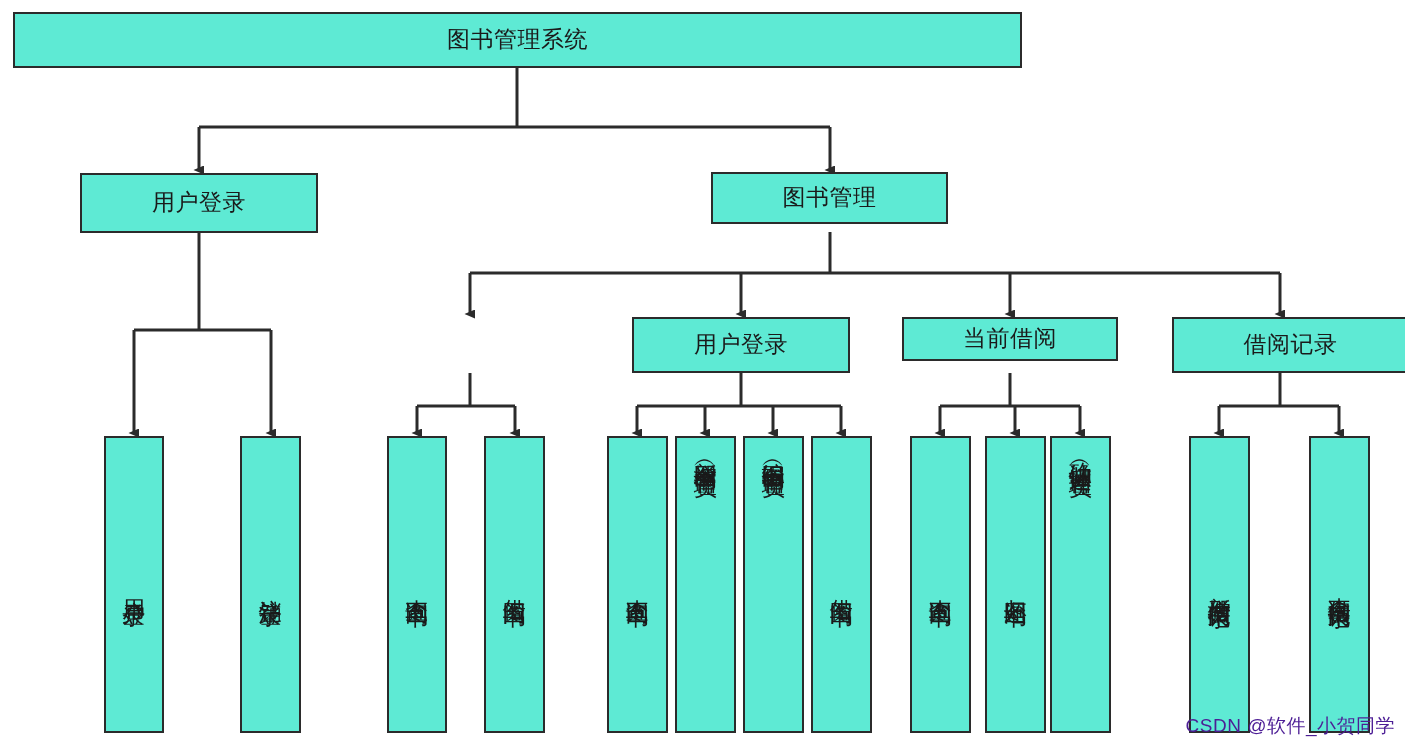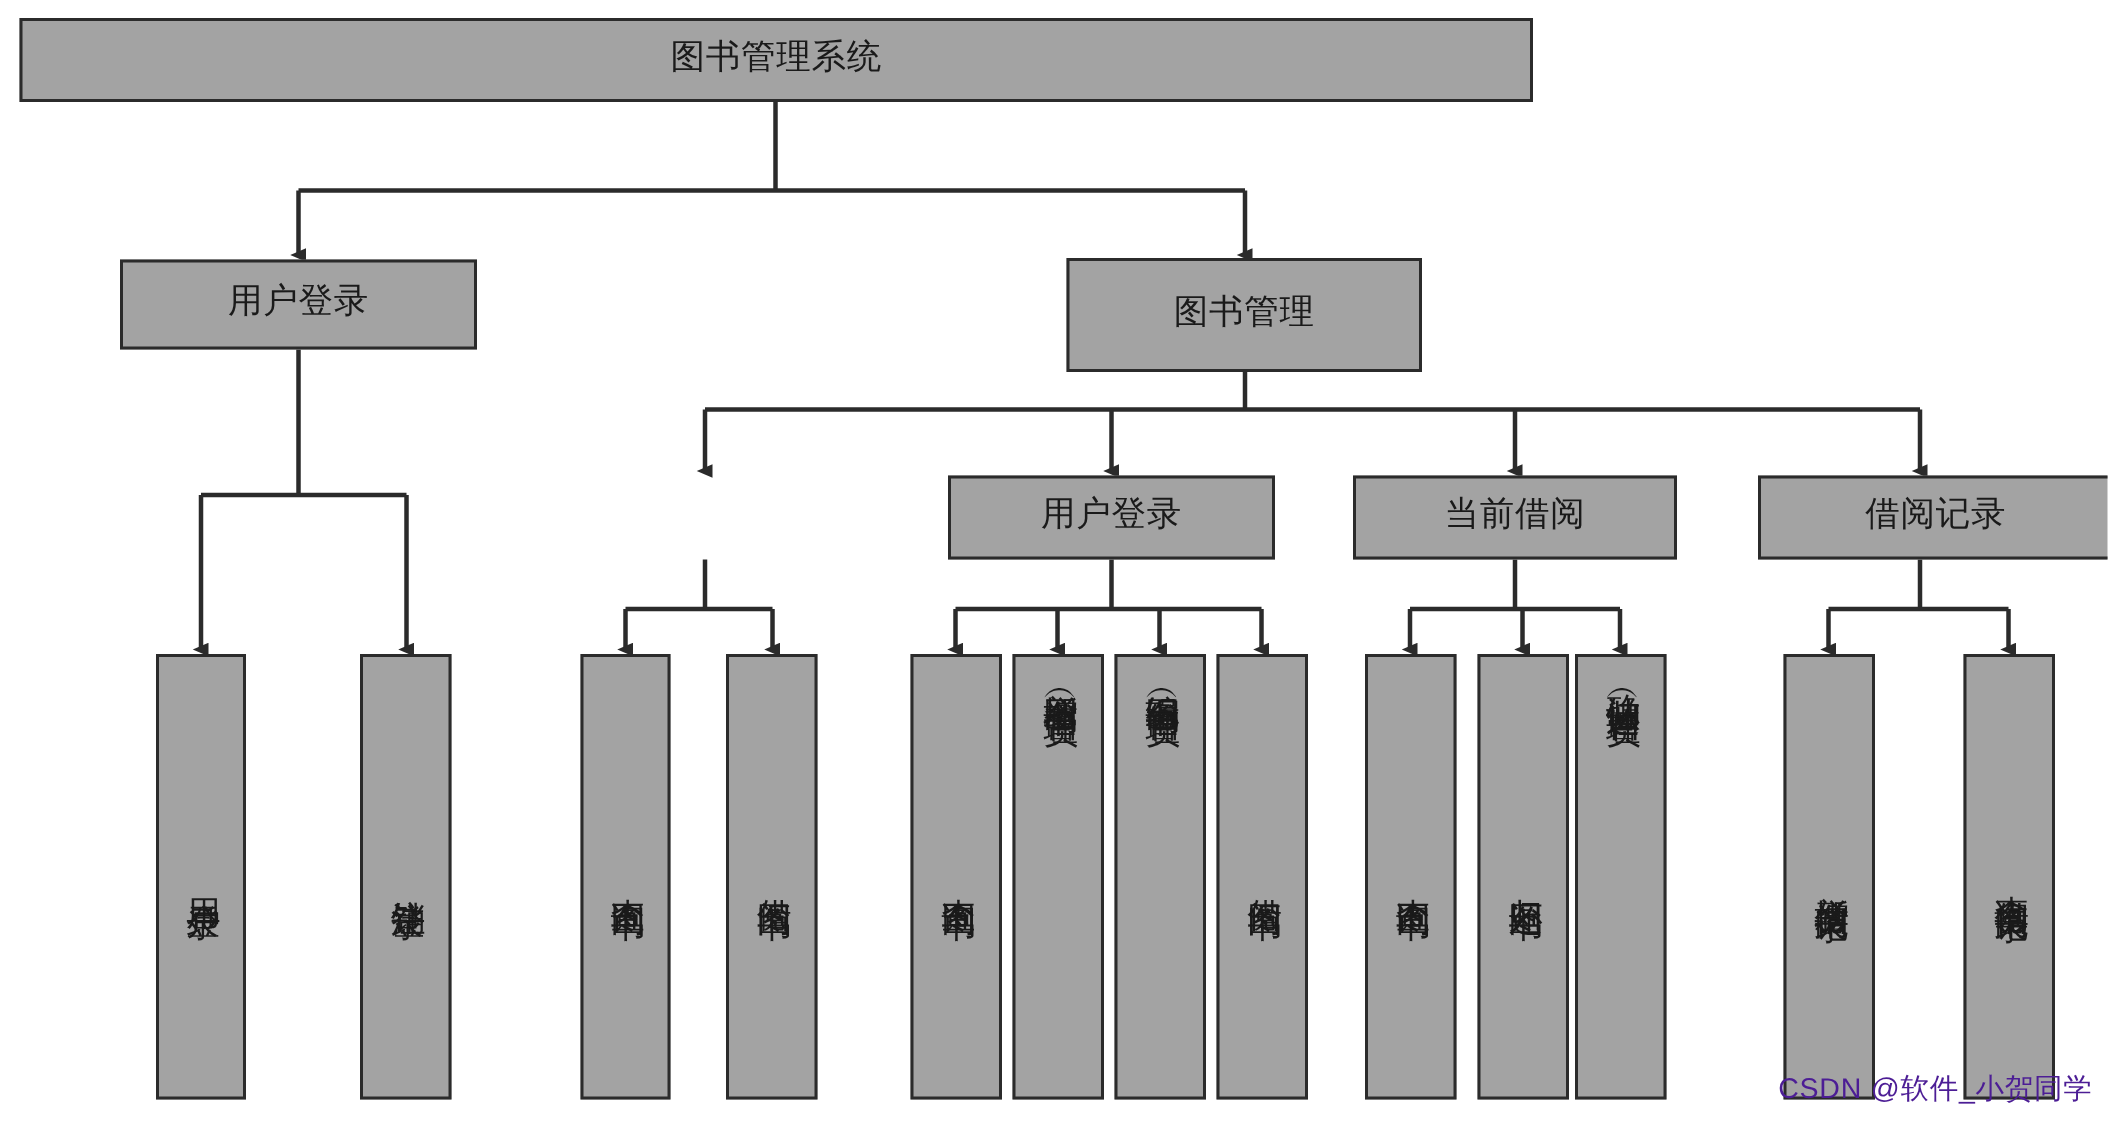--- a/index.html
+++ b/index.html
@@ -23,26 +23,25 @@
     position: absolute;
     left: 0;
     top: 0;
     width: 1405px;
     height: 747px;
   }
   .node-box {
     position: absolute;
     box-sizing: border-box;
     border: 2px solid #2b2b2b;
-    background: #a3a3a3;
+    background: #5eead4;
     display: flex;
     align-items: center;
     justify-content: center;
     overflow: hidden;
-    font-family: Liberation Mono, monospace;
   }
   .node-label-h {
     font-size: 23px;
     color: #1a1a1a;
     line-height: 1.1;
     white-space: nowrap;
     letter-spacing: 0.5px;
   }
   .node-label-v {
     font-size: 23px;
@@ -133,28 +132,28 @@
     </g>
   </svg>
 
   <div class="node-box" style="left:13px; top:12px; width:1009px; height:56px;">
     <span class="node-label-h">图书管理系统</span>
   </div>
 
   <div class="node-box" style="left:80px; top:173px; width:238px; height:60px;">
     <span class="node-label-h">用户登录</span>
   </div>
-  <div class="node-box" style="left:711px; top:172px; width:237px; height:76px;">
+  <div class="node-box" style="left:711px; top:172px; width:237px; height:52px;">
     <span class="node-label-h">图书管理</span>
   </div>
 
   <div class="node-box" style="left:632px; top:317px; width:218px; height:56px;">
     <span class="node-label-h">用户登录</span>
   </div>
-  <div class="node-box" style="left:902px; top:317px; width:216px; height:56px;">
+  <div class="node-box" style="left:902px; top:317px; width:216px; height:44px;">
     <span class="node-label-h">当前借阅</span>
   </div>
   <div class="node-box" style="left:1172px; top:317px; width:237px; height:56px;">
     <span class="node-label-h">借阅记录</span>
   </div>
 
   <div class="node-box leaf-box center-text" style="left:104px; top:436px; width:60px; height:297px;">
     <span class="node-label-v">用户登录</span>
   </div>
   <div class="node-box leaf-box center-text" style="left:240px; top:436px; width:61px; height:297px;">

